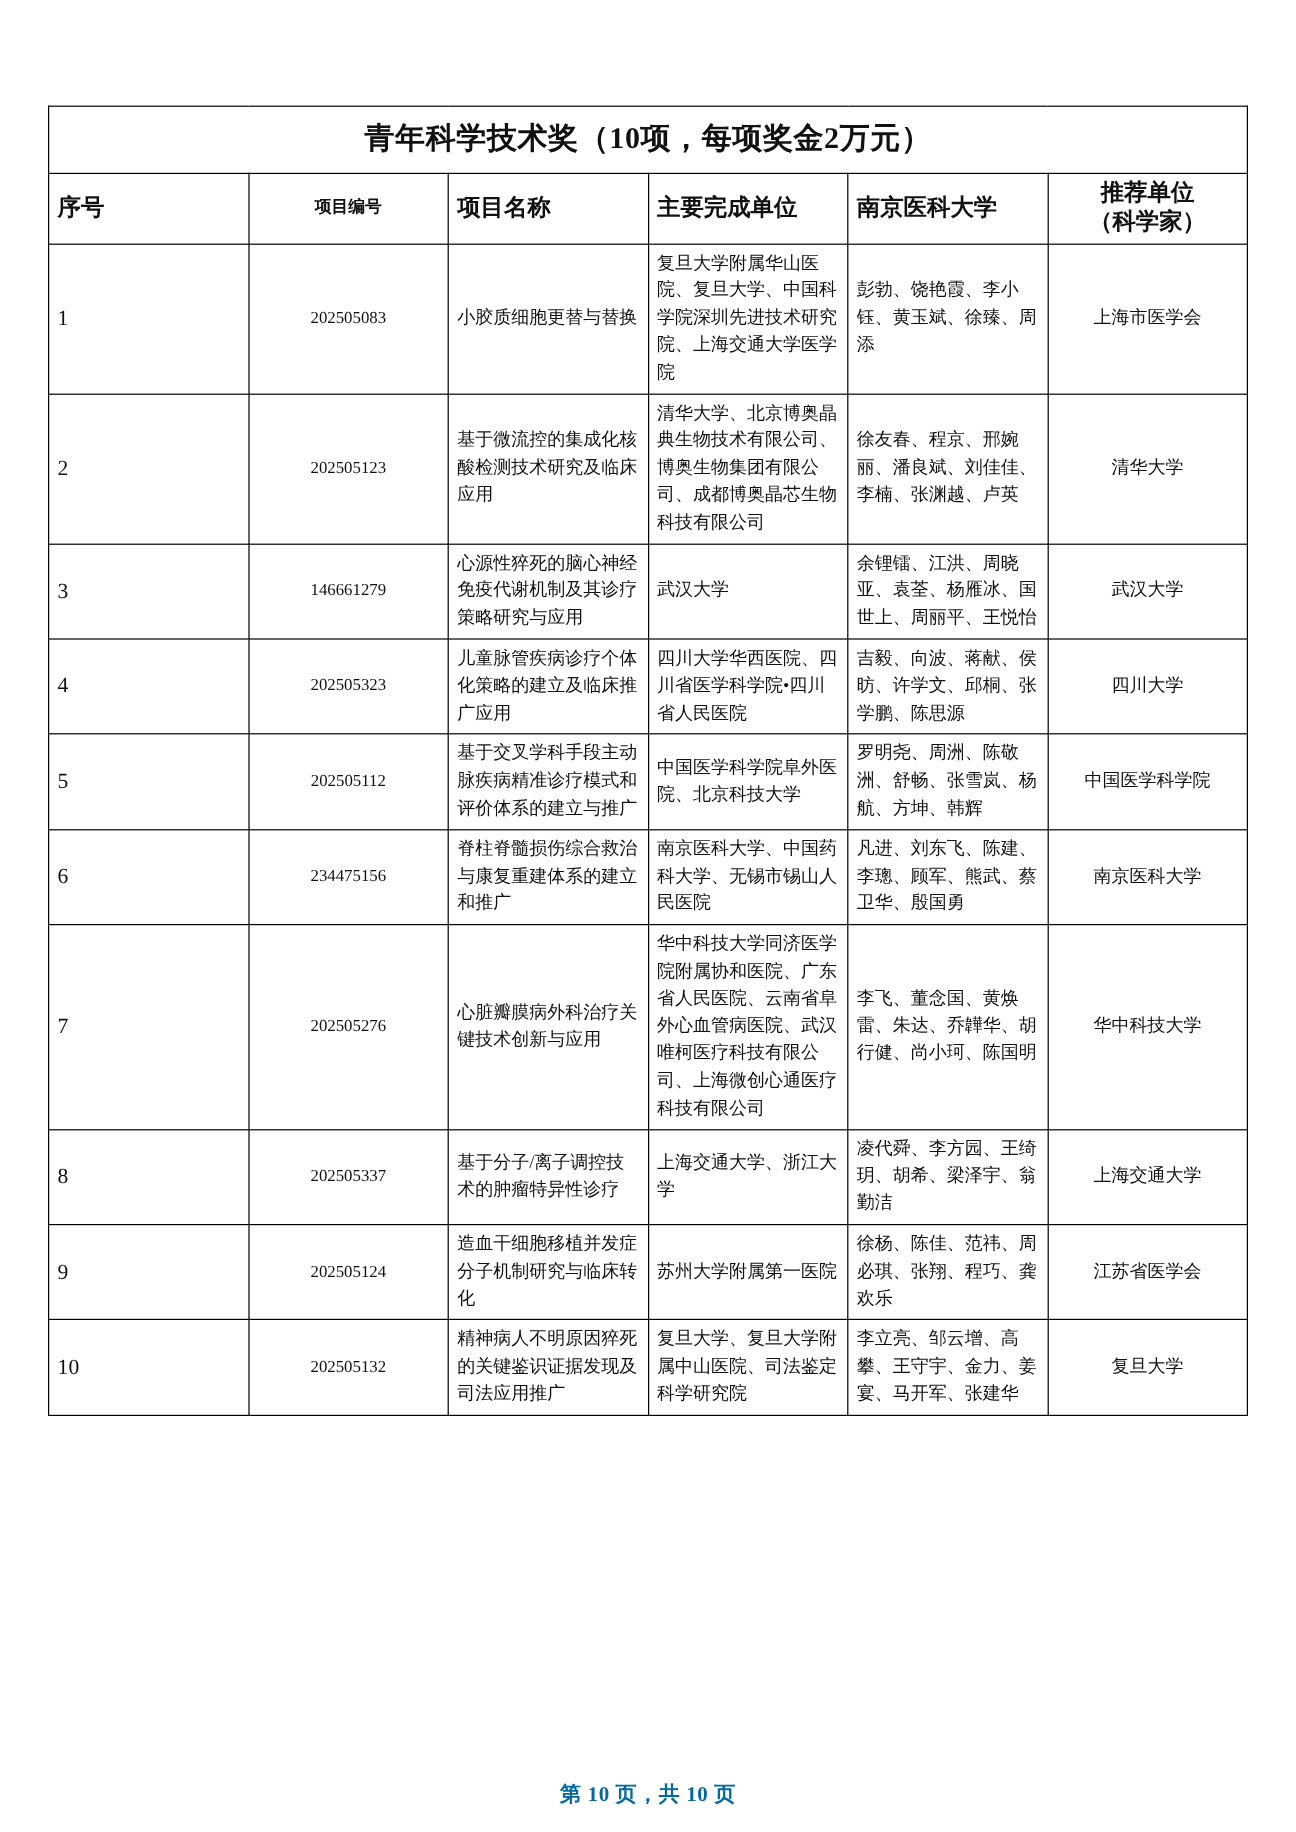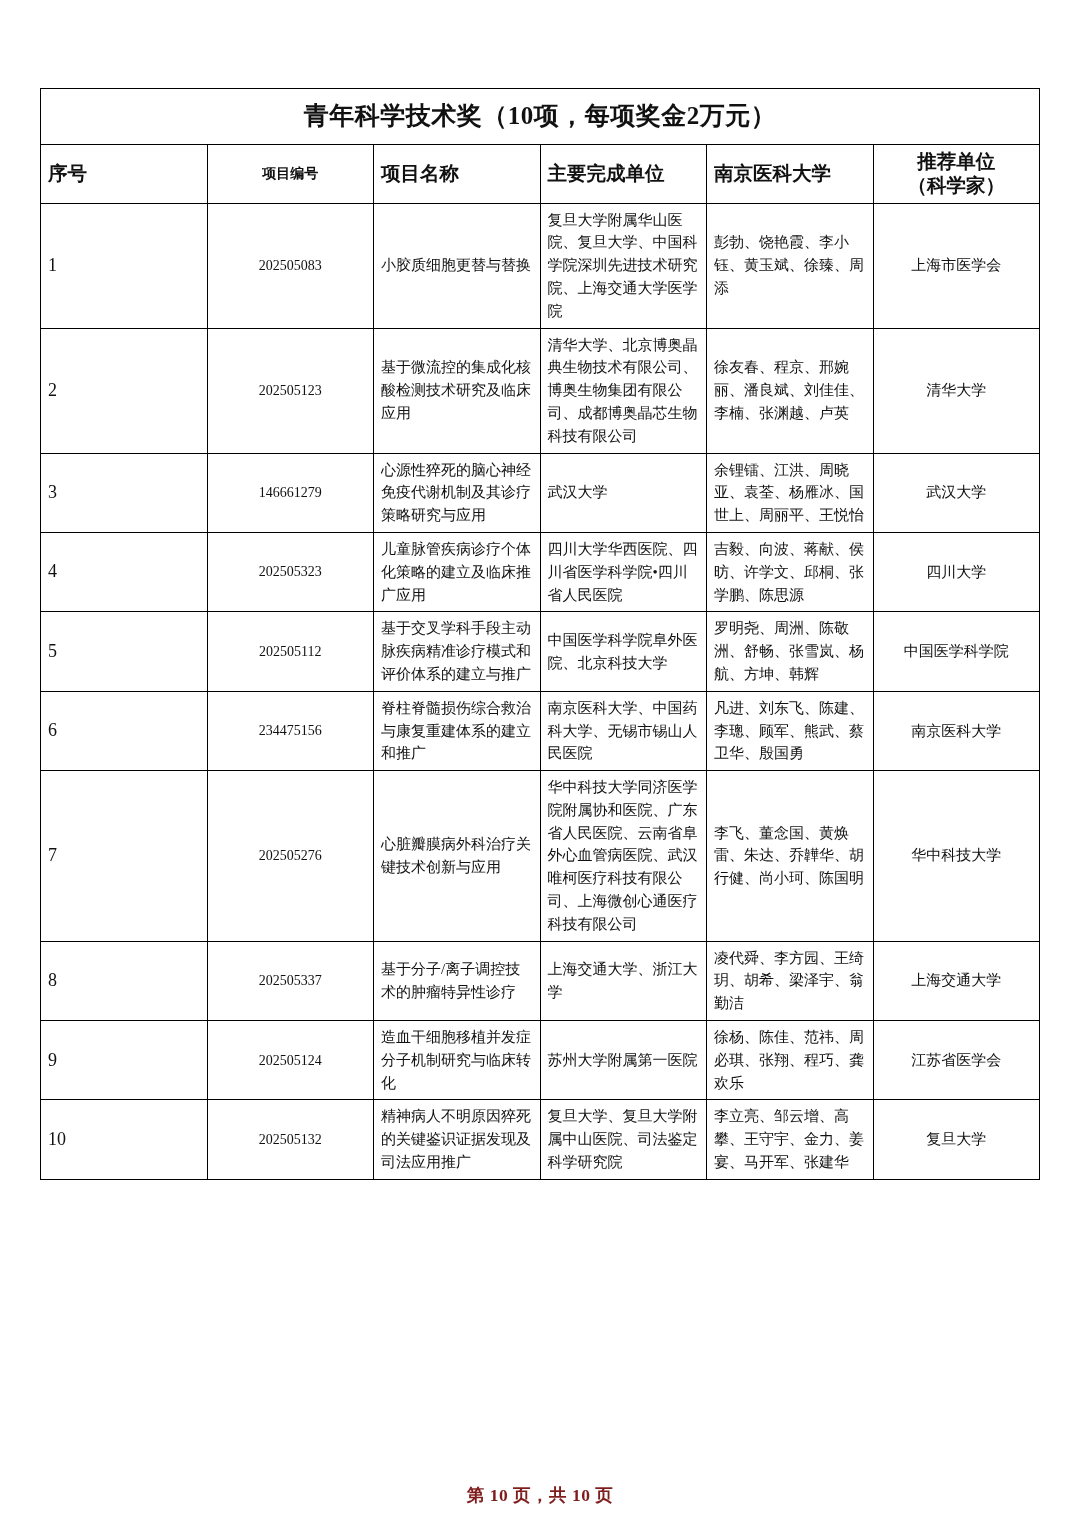--- a/index.html
+++ b/index.html
@@ -66,21 +66,21 @@
 
   .rec-head-line { display: block; }
 
   .footer {
     position: absolute;
     left: 0;
     right: 0;
     bottom: 20px;
     text-align: center;
     font-size: 17.5px;
-    color: #7f1d1d;
+    color: #0369a1;
     letter-spacing: 0.5px;
   }
   .footer .pg { font-weight: 700; }
 </style>
 </head>
 <body>
 
 <div class="page">
 
   <table class="award-table">

